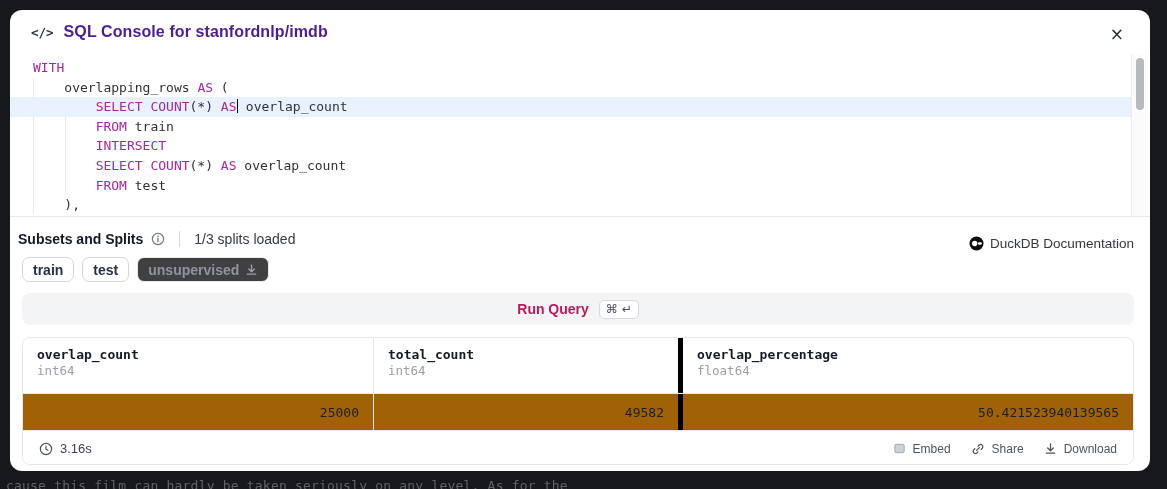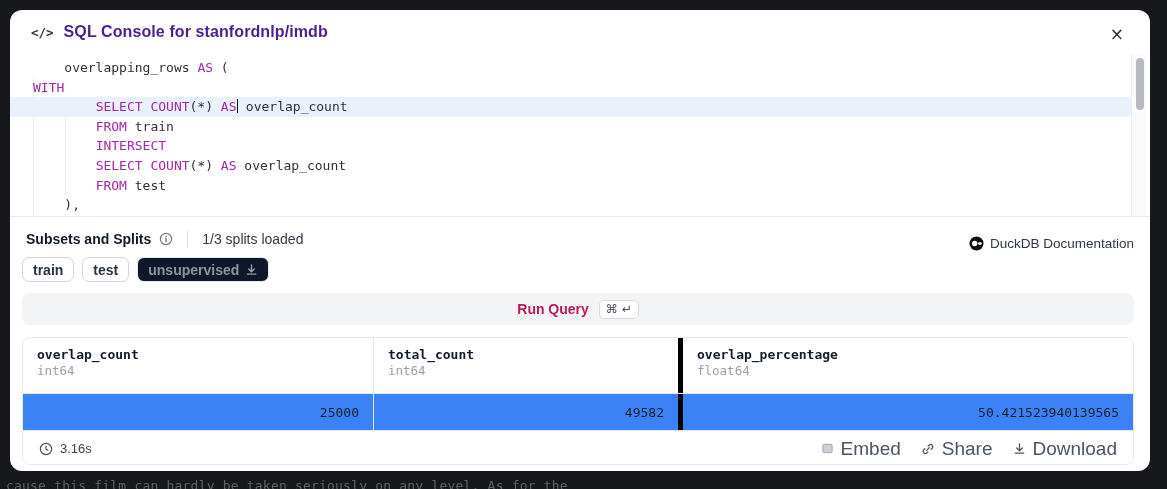--- a/index.html
+++ b/index.html
@@ -31,83 +31,83 @@
   .pl { color:#2e3138; }
   .caret { display:inline-block; width:1.5px; height:14px; background:#000; vertical-align:-2px; }
   .guide { position:absolute; width:1px; background:#e7e9ec; }
   .guide.g1 { left:23px; top:24px; height:137px; }
   .guide.g2 { left:55px; top:43px; height:98px; }
   .scroll-track { position:absolute; top:0; right:4px; width:15px; height:163px;
                   background:#fbfbfc; border-left:1px solid #ededef; }
   .scroll-thumb { position:absolute; top:4px; left:3.5px; width:8px; height:52px; background:#b6bac0; border-radius:4px; }
 
   
-  .meta-row { margin-top:12px; padding:0 16px 0 16px; display:flex; align-items:center; justify-content:space-between; height:20px; }
+  .meta-row { margin-top:12px; padding:0 16px 0 8px; display:flex; align-items:center; justify-content:space-between; height:20px; }
   .meta-left { display:flex; align-items:center; gap:8px; }
   .section-title { font-size:14px; font-weight:bold; color:#111a27; }
   .vdiv { width:1px; height:16px; background:#d6d9de; margin:0 6px; }
   .status-text { font-size:14px; color:#333b47; }
   .doc-link { display:flex; align-items:center; gap:6px; background:none; border:none; cursor:pointer;
               font-size:13.5px; color:#2f3844; font-weight:500; font-family:"Liberation Sans", sans-serif;margin-top:8px; }
 
   
   .pills-row { margin-top:8px; padding-left:12px; display:flex; align-items:center; gap:8px; }
   .pill { display:inline-flex; align-items:center; gap:6px; height:25px; padding:0 10px;
           border-radius:7px; font-size:14px; font-weight:600; font-family:"Liberation Sans", sans-serif; cursor:pointer; }
   .pill.loaded { background:#fff; border:1px solid #d3d7dd; color:#273244; }
-  .pill.unloaded { background:#0f172a; border:1px solid #e8eaee; color:#8d95a1; }
+  .pill.unloaded { background:#404040; border:1px solid #e8eaee; color:#8d95a1; }
 
   
   .run-bar { margin:11px 16px 0 12px; height:32px; background:#f3f4f6; border:none; border-radius:8px;
              display:flex; align-items:center; justify-content:center; gap:10px; width:1112px; cursor:pointer; }
   .run-label { font-size:14px; font-weight:bold; color:#be185d; font-family:"Liberation Sans", sans-serif; }
   .kbd { display:inline-flex; align-items:center; padding:1px 6px 2px; background:#fff; border:1px solid #d7dadf;
          border-radius:5px; font-size:12px; color:#444c59; font-family:"DejaVu Sans", sans-serif; }
 
   
   .results-card { margin:12px 16px 0 12px; width:1112px; height:128px; border:1px solid #e5e7eb;
                   border-radius:8px; background:#fff; overflow:hidden; }
   .thead { display:flex; height:55px; }
   .th { padding:9px 14px; display:flex; flex-direction:column; gap:1px; }
   .th .cname { font-family:"DejaVu Sans Mono", monospace; font-size:13px; font-weight:bold; color:#121b29; }
   .th .ctype { font-family:"DejaVu Sans Mono", monospace; font-size:12.5px; color:#9aa1ad; }
   .col-1 { width:350px; }
   .col-2 { width:305px; border-left:1px solid #e5e7eb; }
   .col-3 { flex:1; border-left:5px solid #000000; }
-  .trow { display:flex; height:37px; background:#3b82f6; border-top:1px solid #e5e7eb; }
+  .trow { display:flex; height:37px; background:#a16207; border-top:1px solid #e5e7eb; }
   .td { display:flex; align-items:center; justify-content:flex-end; padding-right:14px;
         font-family:"DejaVu Sans Mono", monospace; font-size:13px; color:#18202c; }
   .tfoot { display:flex; align-items:center; justify-content:space-between; height:36px;
            border-top:1px solid #e5e7eb; background:#fff; padding:0 16px; }
   .elapsed { display:flex; align-items:center; gap:7px; font-size:13px; color:#3c4350; }
   .foot-actions { display:flex; align-items:center; gap:20px; }
   .action-btn { display:flex; align-items:center; gap:7px; background:none; border:none; cursor:pointer;
-                font-size:19px; color:#4b5563; font-family:"Liberation Sans", sans-serif; }
+                font-size:12px; color:#4b5563; font-family:"Liberation Sans", sans-serif; }
   svg { display:block; }
 </style>
 </head>
 <body>
 
 <div class="canvas">
   <div class="bg-text">cause this film can hardly be taken seriously on any level. As for the</div>
 
   <div class="modal">
 
     <div class="modal-header">
       <span class="code-tag-icon">&lt;/&gt;</span>
       <span class="modal-title">SQL Console for stanfordnlp/imdb</span>
     </div>
     <button class="close-btn">×</button>
 
     <div class="editor">
       <div class="guide g1"></div>
       <div class="guide g2"></div>
       <div class="code-area">
+          <div class="code-line"><span class="kw">WITH</span></div>
           <div class="code-line"><span class="pl">    overlapping_rows </span><span class="kw">AS</span><span class="pl"> (</span></div>
-          <div class="code-line"><span class="kw">WITH</span></div>
           <div class="code-line active"><span class="pl">        </span><span class="kw">SELECT COUNT</span><span class="pl">(*) </span><span class="kw">AS</span><span class="caret"></span><span class="pl"> overlap_count</span></div>
           <div class="code-line"><span class="pl">        </span><span class="kw">FROM</span><span class="pl"> train</span></div>
           <div class="code-line"><span class="pl">        </span><span class="kw">INTERSECT</span></div>
           <div class="code-line"><span class="pl">        </span><span class="kw">SELECT COUNT</span><span class="pl">(*) </span><span class="kw">AS</span><span class="pl"> overlap_count</span></div>
           <div class="code-line"><span class="pl">        </span><span class="kw">FROM</span><span class="pl"> test</span></div>
           <div class="code-line"><span class="pl">    ),</span></div>
         </div>
       <div class="scroll-track">
         <div class="scroll-thumb"></div>
       </div>

